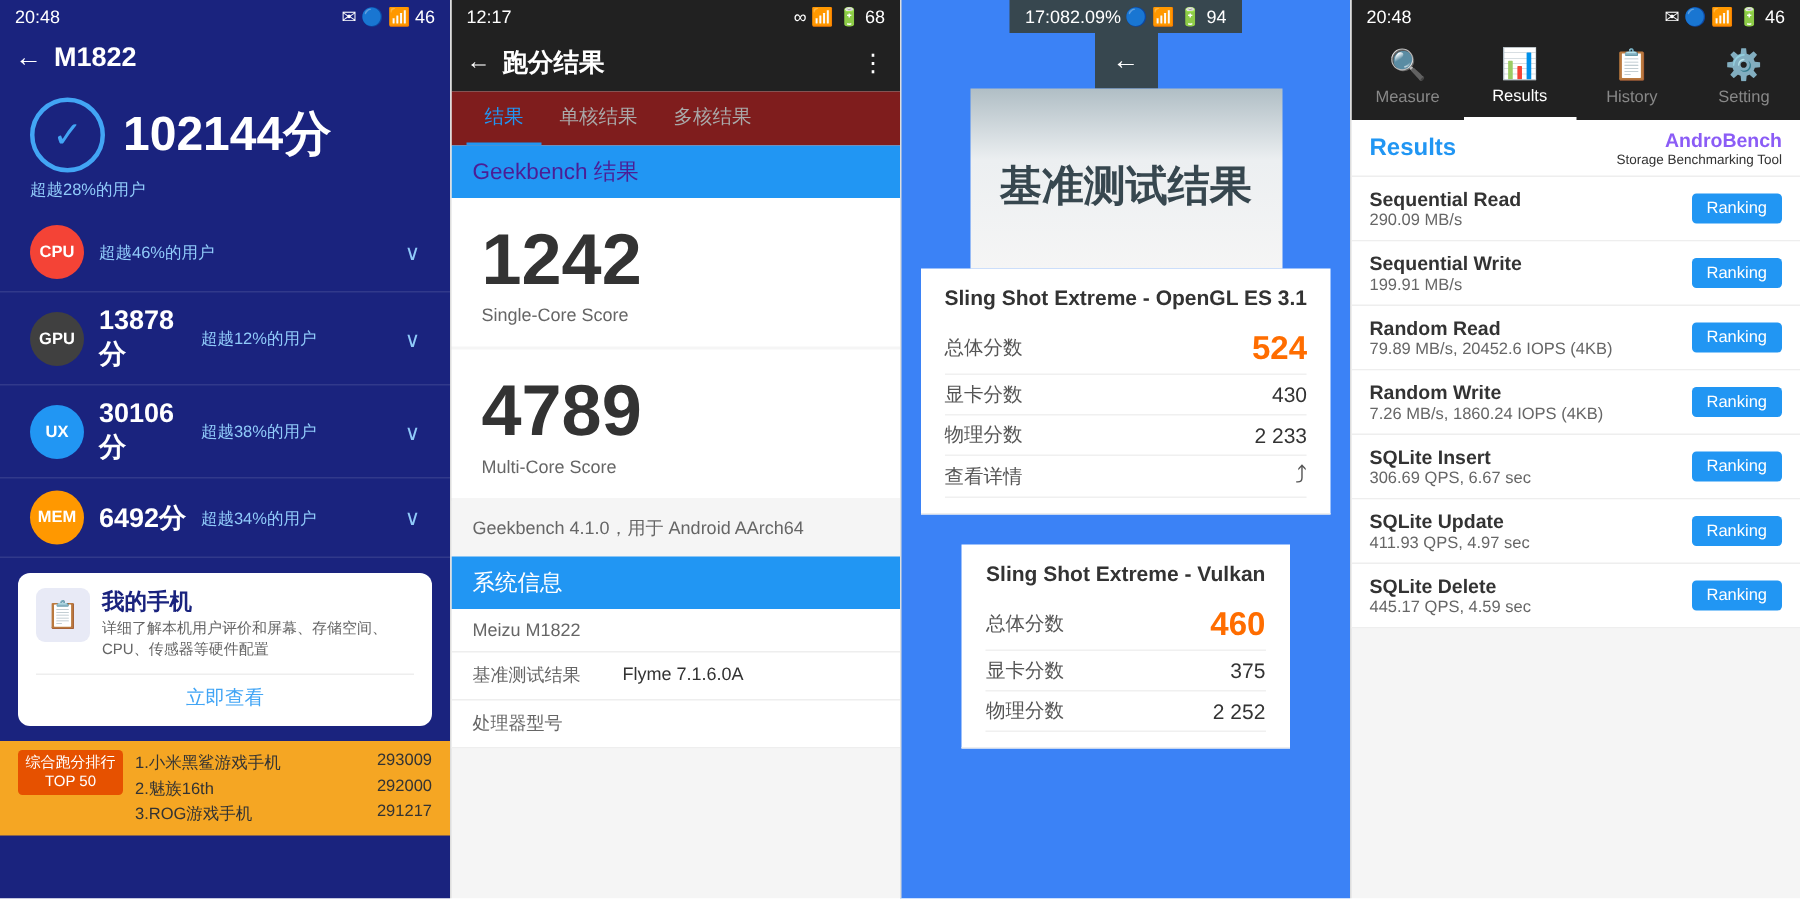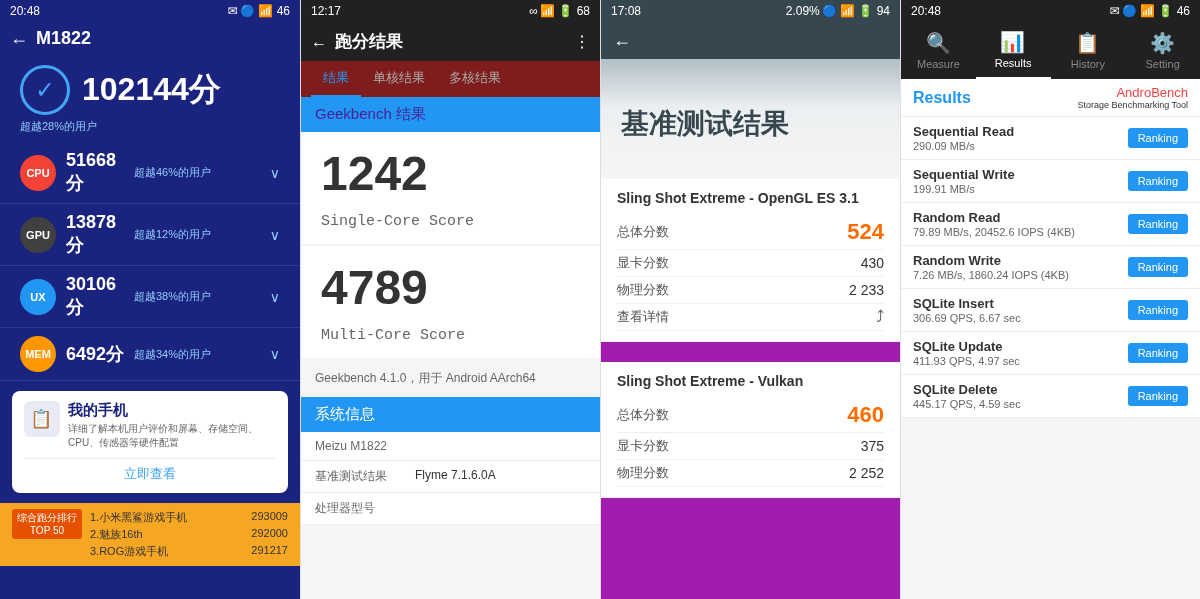--- a/index.html
+++ b/index.html
@@ -80,31 +80,31 @@
     }
     .panel2-tab {
       padding: 8px 12px; font-size: 13px; color: #aaa; cursor: pointer; position: relative;
     }
     .panel2-tab.active { color: #2196f3; border-bottom: 2px solid #2196f3; }
     .geekbench-header {
       background: #2196f3; color: #4c1d95; padding: 8px 14px; font-size: 15px;
     }
     .score-block { background: white; padding: 14px 20px; margin-bottom: 2px; }
     .score-number { font-size: 48px; font-weight: bold; color: #333; }
-    .score-label { font-size: 15px; color: #666; margin-top: 12px; font-family: Liberation Mono, monospace; }
+    .score-label { font-size: 12px; color: #666; margin-top: 2px; }
     .geekbench-info { padding: 10px 14px; font-size: 12px; color: #666; background: #f5f5f5; }
     .sysinfo-header { background: #2196f3; color: white; padding: 8px 14px; font-size: 15px; }
     .sysinfo-table { background: white; }
     .sysinfo-row { display: flex; padding: 7px 14px; border-bottom: 1px solid #eee; font-size: 12px; }
     .sysinfo-label { color: #666; width: 100px; flex-shrink: 0; }
     .sysinfo-value { color: #333; }
 
     
     .panel3 {
-      width: 300px; height: 599px; background: #a21caf; color: #333; display: flex; flex-direction: column; overflow: hidden; border-left: 1px solid #ddd;
+      width: 300px; height: 599px; background: #3b82f6; color: #333; display: flex; flex-direction: column; overflow: hidden; border-left: 1px solid #ddd; align-items: center;
     }
     .panel3-statusbar {
       background: #37474f; color: white; display: flex; justify-content: space-between; align-items: center; padding: 4px 10px; font-size: 12px;
     }
     .panel3-toolbar { background: #37474f; color: white; display: flex; align-items: center; padding: 8px 12px; }
     .panel3-bg {
       background: linear-gradient(180deg, #b0bec5 0%, #eceff1 40%, #f5f5f5 100%);
       padding: 20px 20px 10px 20px; text-align: center; min-height: 120px; display: flex; align-items: center; justify-content: center;
     }
     .panel3-bg-title { font-size: 28px; font-weight: bold; color: #37474f; text-align: left; width: 100%; line-height: 1.3; }
@@ -141,21 +141,21 @@
     .bench-val { font-size: 11px; color: #666; margin-top: 1px; }
     .ranking-btn {
       background: #2196f3; color: white; font-size: 11px; padding: 4px 10px; border-radius: 3px; cursor: pointer; white-space: nowrap;
     }
 
     .results-header {
       display: flex; align-items: center; justify-content: space-between; padding: 6px 12px; background: white; border-bottom: 1px solid #eee;
     }
     .results-title { font-size: 16px; font-weight: bold; color: #2196f3; }
     .androbench-brand { font-size: 9px; color: #333; text-align: right; }
-    .androbench-brand .brand-name { font-size: 13px; font-weight: normal; color: #ef4444; }
+    .androbench-brand .brand-name { font-size: 13px; font-weight: bold; color: #8b5cf6; }
 
     .status-icons { display: flex; gap: 3px; align-items: center; }
   </style>
 </head>
 <body>
 
 <div class="panel1">
   <div class="panel1-statusbar">
     <span>20:48</span>
     <div class="status-icons">
@@ -170,21 +170,20 @@
     <span class="title">M1822</span>
   </div>
   <div class="panel1-score-section">
     <div class="checkmark-circle">✓</div>
     <span class="main-score">102144分</span>
   </div>
   <div class="score-subtitle">超越28%的用户</div>
 
   <div class="score-row">
     <div class="score-badge badge-cpu">CPU</div>
-    <span class="score-val">51668分</span>
     <span class="score-pct">超越46%的用户</span>
     <span class="chevron">∨</span>
   </div>
   <div class="score-row">
     <div class="score-badge badge-gpu">GPU</div>
     <span class="score-val">13878分</span>
     <span class="score-pct">超越12%的用户</span>
     <span class="chevron">∨</span>
   </div>
   <div class="score-row">

